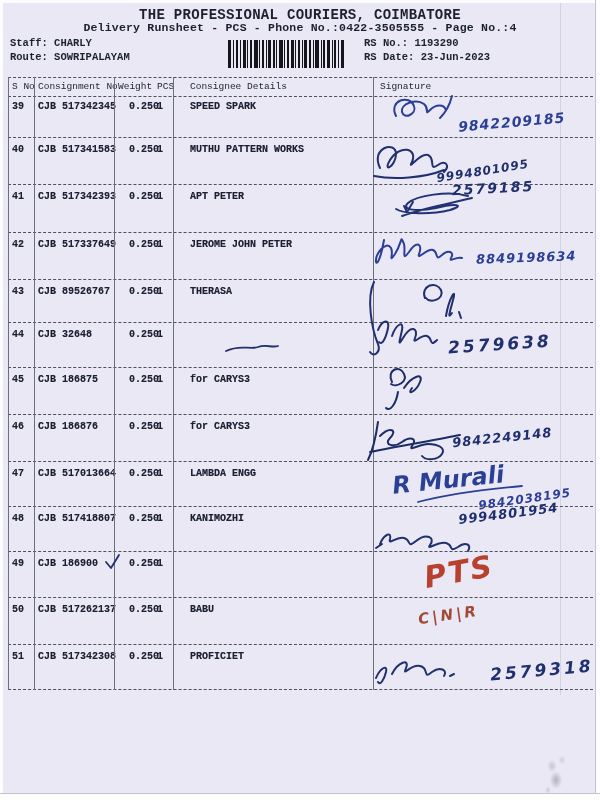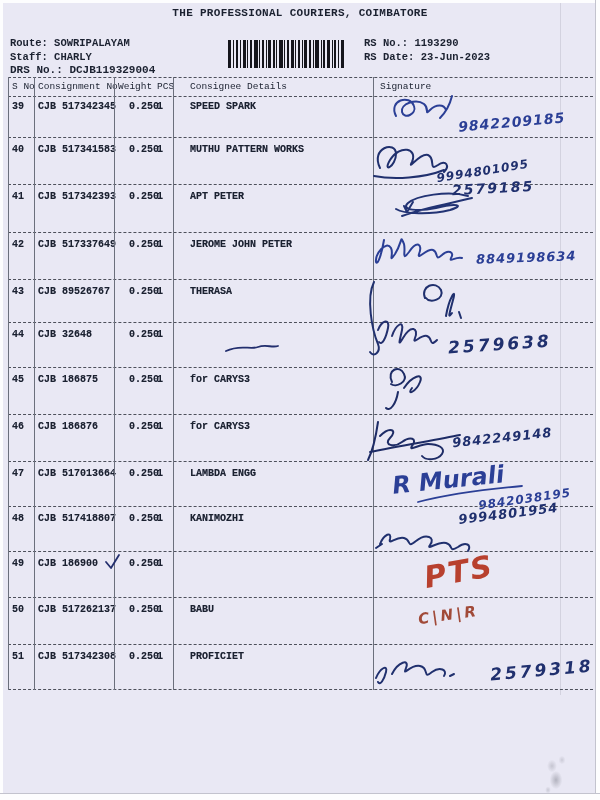--- a/index.html
+++ b/index.html
@@ -12,21 +12,21 @@
   .edge.r{right:0;top:0;width:4px;height:800px;border-left:1px solid #c3c3ce;}
   .edge.b{left:0;bottom:0;width:600px;height:6px;border-top:1px solid #c3c3ce;}
   .scanline{position:absolute;left:560px;top:3px;width:1px;height:692px;background:rgba(110,110,130,.18);}
   .smudge{position:absolute;left:538px;top:748px;width:34px;height:50px;filter:blur(.4px);
     background:
       radial-gradient(9px 13px at 18px 32px, rgba(90,92,104,.38), transparent 70%),
       radial-gradient(7px 9px at 14px 18px, rgba(90,92,104,.25), transparent 70%),
       radial-gradient(5px 6px at 24px 12px, rgba(90,92,104,.2), transparent 70%),
       radial-gradient(4px 5px at 10px 42px, rgba(90,92,104,.22), transparent 70%);}
   
-  .title1{position:absolute;left:0;top:7px;width:600px;text-align:center;font-size:11px;font-weight:bold;letter-spacing:.3px;}
+  .title1{position:absolute;left:0;top:7px;width:600px;text-align:center;font-size:14px;font-weight:bold;letter-spacing:.3px;}
   .title2{position:absolute;left:0;top:21px;width:600px;text-align:center;font-size:11.5px;font-weight:bold;letter-spacing:.2px;}
   .meta{position:absolute;font-size:10.5px;font-weight:bold;white-space:nowrap;}
   .meta .ln{height:13.5px;}
   .meta-left{left:10px;top:37px;}
   .meta-right{left:364px;top:37px;}
   .drs{font-size:11px;}
   .barcode{position:absolute;left:228px;top:40px;}
   
   .vline{position:absolute;top:77px;height:613px;width:1px;background:#6b6f7c;z-index:5;}
   .thead{position:absolute;left:8px;top:77px;width:585px;height:18px;
@@ -42,25 +42,25 @@
       font-weight:bold;white-space:nowrap;pointer-events:none;}
   .hw.blue{color:#2b3f96;} .hw.navy{color:#20306e;}
   .hw.red{color:#b8402e;} .hw.brred{color:#a14a38;}
 </style>
 </head>
 <body>
 
 <div class="page">
 
   <div class="title1">THE PROFESSIONAL COURIERS, COIMBATORE</div>
+  <div class="title2">Delivery Runsheet - PCS - Phone No.:0422-3505555 - Page No.:4</div>
 
   <div class="meta meta-left">
+    <div class="ln"><span>Staff: </span><span>CHARLY</span></div>
     <div class="ln"><span>Route: </span><span>SOWRIPALAYAM</span></div>
-    <div class="ln"><span>Staff: </span><span>CHARLY</span></div>
-    <div class="ln drs"><span>DRS No.: </span><span>DCJB119329004</span></div>
   </div>
 
   <svg class="barcode" width="118" height="28" viewBox="0 0 118 28">
     <g fill="#15151c">
       <rect x="0" y="0" width="3" height="28"></rect>
         <rect x="5" y="0" width="1" height="28"></rect>
         <rect x="8" y="0" width="2" height="28"></rect>
       <rect x="12" y="0" width="1" height="28"></rect>
         <rect x="15" y="0" width="3" height="28"></rect>
         <rect x="19" y="0" width="1" height="28"></rect>

